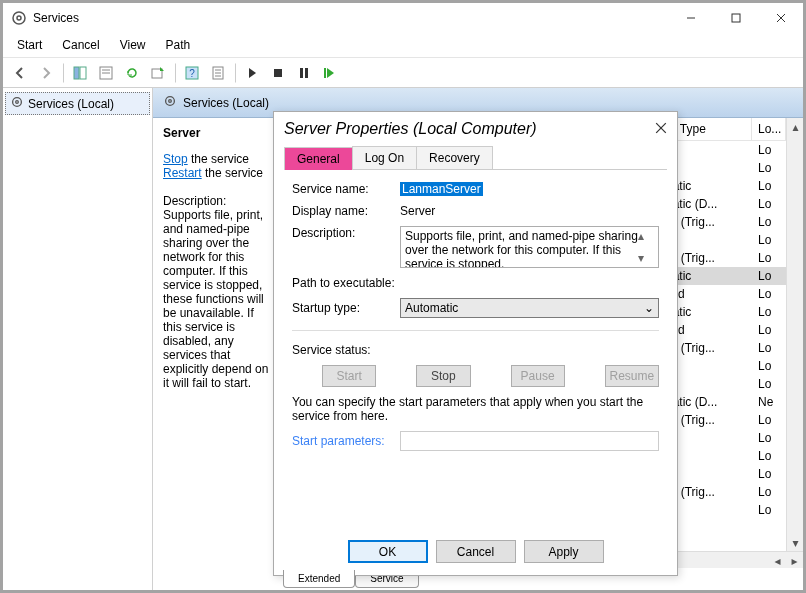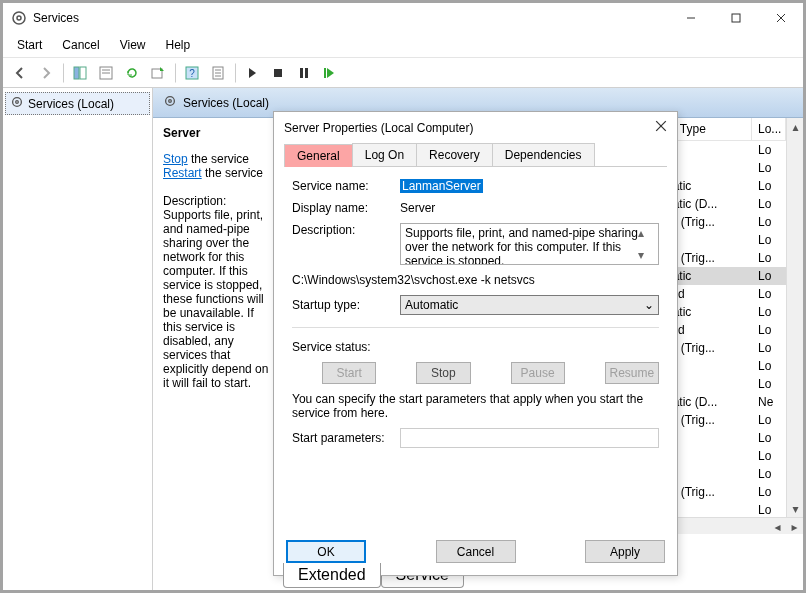--- a/index.html
+++ b/index.html
@@ -33,45 +33,45 @@
   .gh2 { width: 120px; }
   .gh3 { width: 34px; }
   .rows { flex: 1; overflow: hidden; position: relative; }
   .row { display: flex; font-size: 12px; }
   .row.sel { background: #d9d9d9; }
   .cell { padding: 2px 6px; white-space: nowrap; overflow: hidden; }
   .scroll-v { width:17px; background:#f0f0f0; display:flex; flex-direction:column; justify-content:space-between; border-left:1px solid #ddd;}
   .scroll-h { height:17px; background:#f0f0f0; border-top:1px solid #ddd; display:flex; justify-content:flex-end;}
   .scrbtn { width:17px; height:17px; display:flex; align-items:center; justify-content:center; color:#555;}
   .bottom-tabs { padding: 2px 0 2px 130px; display:flex; gap:0; }
-  .btab { padding: 3px 14px; border: 1px solid #999; border-top: none; background: #f8f8f8; font-size:16px; border-radius:0 0 4px 4px; position:relative;margin-top:27px; }
+  .btab { padding: 3px 14px; border: 1px solid #999; border-top: none; background: #f8f8f8; font-size:10px; border-radius:0 0 4px 4px; position:relative; }
   .btab.active { background: #fff; z-index:2; }
 
   
   .dialog { position: absolute; left: 270px; top: 108px; width: 405px; height: 465px; background: #fff; border: 1px solid #aaa; box-shadow: 2px 2px 8px rgba(0,0,0,0.15); display:flex; flex-direction:column; }
   .dlg-title { display:flex; align-items:center; padding: 8px 10px; }
-  .dlg-title span { flex:1; font-size:12px; }
+  .dlg-title span { flex:1; font-size:16px;font-style:italic; }
   .dlg-tabs { display:flex; border-bottom: 1px solid #ccc; margin: 0 10px; }
   .dlg-tab { padding: 4px 12px; border:1px solid #ccc; border-bottom:none; background:#f3f3f3; font-size:12px; margin-right:-1px; position:relative; }
-  .dlg-tab.active { background:#fca5a5; top:1px; }
+  .dlg-tab.active { background:#ec4899; top:1px; }
   .dlg-body { flex:1; padding: 12px 18px 4px 18px; font-size:12px; display:flex; flex-direction:column; gap:8px; }
   .fld { display:flex; align-items:flex-start; gap:8px; }
   .fld .lbl { width: 100px; }
   .fld .val { flex:1; }
   .sel-highlight { background:#0078d7; color:#fff; padding:0 2px; }
   .descbox { flex:1; border:1px solid #adadad; padding:2px 4px; height:42px; overflow:hidden; position:relative; display:flex;}
   .descbox .txt{flex:1;}
   .descbox .sb{width:16px; display:flex; flex-direction:column; justify-content:space-between; color:#666;}
   .combo { flex:1; border:1px solid #7a7a7a; padding:2px 4px; display:flex; align-items:center; justify-content:space-between; background:#e9e9e9;}
   hr{border:none;border-top:1px solid #ddd; margin:4px 0;}
   .btnrow { display:flex; gap:10px; }
   .btn { flex:1; height:22px; border:1px solid #adadad; background:#e1e1e1; font-size:12px; display:flex; align-items:center; justify-content:center; color:#444;margin-left:30px;}
   .btn.disabled { color:#a0a0a0; }
   .param-input { flex:1; border:1px solid #ccc; height:20px; background:#fff; }
-  .dlg-buttons { display:flex; justify-content:space-between; gap:20px; padding:10px 12px 12px; }
+  .dlg-buttons { display:flex; justify-content:center; gap:8px; padding:10px 12px 12px; }
   .dbtn { width:80px; height:23px; border:1px solid #adadad; background:#e1e1e1; font-size:12px; display:flex; align-items:center; justify-content:center;}
   .dbtn.primary { border:2px solid #0078d7; background:#e5f1fb; }
   .gear{stroke:#555;fill:none;stroke-width:1.5;}
 </style>
 </head>
 <body>
 
 <div class="window">
 
   <div class="titlebar">
@@ -99,21 +99,21 @@
             <line x1="9" y1="1" x2="1" y2="9" stroke="#333"></line>
           </svg>
         </div>
     </div>
   </div>
 
   <div class="menubar">
     <div class="menu">Start</div>
     <div class="menu">Cancel</div>
     <div class="menu">View</div>
-    <div class="menu">Help</div>
+    <div class="menu">Path</div>
   </div>
 
   <div class="toolbar">
     <div class="tbtn">
         <svg viewBox="0 0 16 16">
           <path d="M10 3 L5 8 L10 13" fill="none" stroke="#555" stroke-width="2"></path>
         </svg>
       </div>
     <div class="tbtn">
         <svg viewBox="0 0 16 16">
@@ -356,21 +356,20 @@
       <span>Server Properties (Local Computer)</span>
       <div><svg width="12" height="12" viewBox="0 0 10 10">
             <line x1="1" y1="1" x2="9" y2="9" stroke="#333"></line>
             <line x1="9" y1="1" x2="1" y2="9" stroke="#333"></line>
           </svg></div>
     </div>
     <div class="dlg-tabs">
       <div class="dlg-tab active">General</div>
       <div class="dlg-tab">Log On</div>
       <div class="dlg-tab">Recovery</div>
-      <div class="dlg-tab">Dependencies</div>
     </div>
     <div class="dlg-body">
       <div class="fld">
         <div class="lbl">Service name:</div>
         <div class="val"><span class="sel-highlight">LanmanServer</span></div>
       </div>
       <div class="fld">
         <div class="lbl">Display name:</div>
         <div class="val">Server</div>
       </div>
@@ -378,42 +377,42 @@
         <div class="lbl">Description:</div>
         <div class="descbox">
           <div class="txt">Supports file, print, and named-pipe sharing over the network for this computer. If this service is stopped,</div>
           <div class="sb">
               <span>▴</span>
               <span>▾</span>
             </div>
         </div>
       </div>
       <div>
-        <div>C:\Windows\system32\svchost.exe -k netsvcs</div>
+        <div>Path to executable:</div>
       </div>
       <div class="fld" style="align-items:center;">
         <div class="lbl">Startup type:</div>
         <div class="combo">
           <span>Automatic</span>
           <span>⌄</span>
         </div>
       </div>
       <hr>
       <div class="fld">
         <div class="lbl">Service status:</div>
       </div>
       <div class="btnrow">
         <div class="btn disabled">Start</div>
         <div class="btn">Stop</div>
         <div class="btn disabled">Pause</div>
         <div class="btn disabled">Resume</div>
       </div>
       <div>You can specify the start parameters that apply when you start the service from here.</div>
       <div class="fld" style="align-items:center;">
-        <div class="lbl" style="color:#000000;">Start parameters:</div>
+        <div class="lbl" style="color:#3b82f6;">Start parameters:</div>
         <div class="param-input"></div>
       </div>
     </div>
     <div class="dlg-buttons">
       <div class="dbtn primary">OK</div>
       <div class="dbtn">Cancel</div>
       <div class="dbtn">Apply</div>
     </div>
   </div>
 </div>

